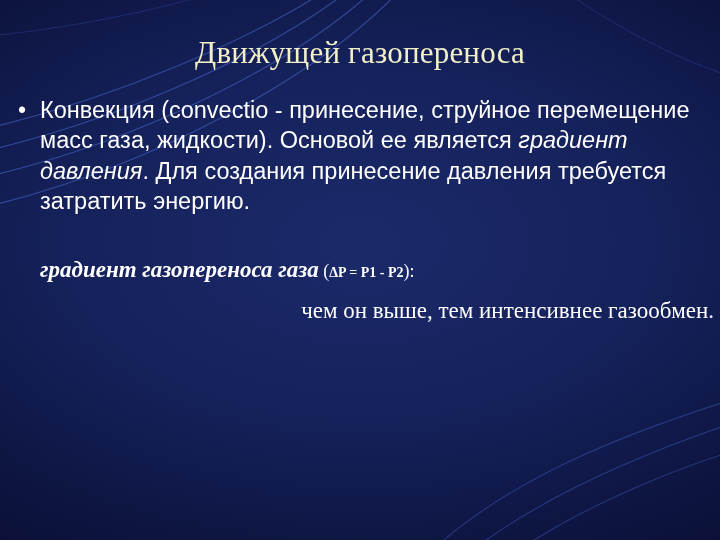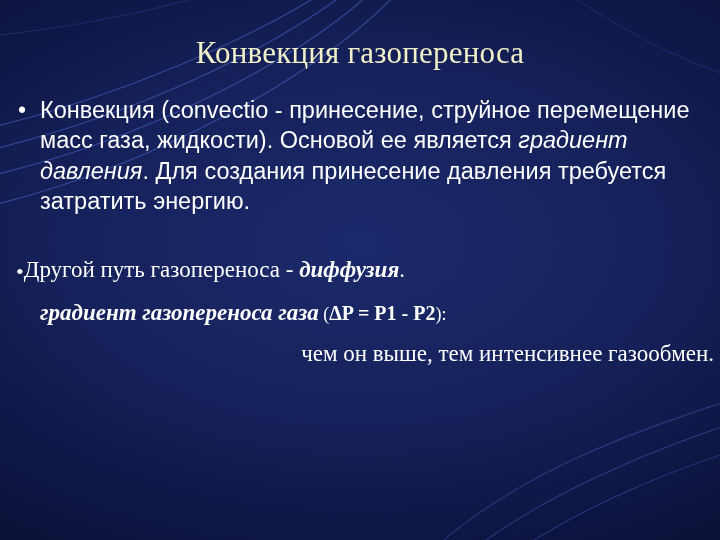--- a/index.html
+++ b/index.html
@@ -86,21 +86,21 @@
   .block-2 .dot2 {
     font-size: 22px;
     line-height: 1;
     vertical-align: middle;
   }
   .bi {
     font-weight: bold;
     font-style: italic;
   }
   .small-bold {
-    font-size: 20px;
+    font-size: 14px;
     font-weight: bold;
     font-family: "Liberation Serif", serif;
   }
   .small-plain {
     font-size: 18px;
     font-family: "Liberation Serif", serif;
   }
 </style>
 </head>
 <body>
@@ -118,32 +118,29 @@
       <path d="M 730 400 C 640 430, 520 470, 430 552"></path>
       <path d="M 730 424 C 648 452, 545 494, 470 552"></path>
       <path d="M 730 452 C 660 474, 574 512, 516 552"></path>
     </g>
     <g fill="none" stroke="#3d5cb8" stroke-opacity="0.30" stroke-width="1">
       <path d="M -10 36 C 90 26, 180 4, 230 -12"></path>
       <path d="M 560 -12 C 620 30, 680 60, 730 76"></path>
     </g>
   </svg>
 
-  <div class="title">Конвекция газопереноса</div>
+  <div class="title">Движущей газопереноса</div>
 
   <div class="body">
 
     <div class="bullet-1">
       <span class="dot">•</span><span>Конвекция (convectio - принесение, струйное перемещение масс газа, жидкости). Основой ее является </span><i>градиент давления</i><span>. Для создания принесение давления требуется затратить энергию.</span>
     </div>
 
     <div class="block-2">
-      <div class="line l1">
-        <span class="dot2">•</span><span>Другой путь газопереноса - </span><span class="bi">диффузия</span><span>.</span>
-      </div>
       <div class="line l3">
         <span class="bi">градиент газопереноса газа</span><span class="small-plain"> (</span><span class="small-bold">ΔP = P1 - P2</span><span class="small-plain">):</span>
       </div>
       <div class="line l4">чем он выше, тем интенсивнее газообмен.</div>
     </div>
 
   </div>
 </div>
 
 </body></html>

